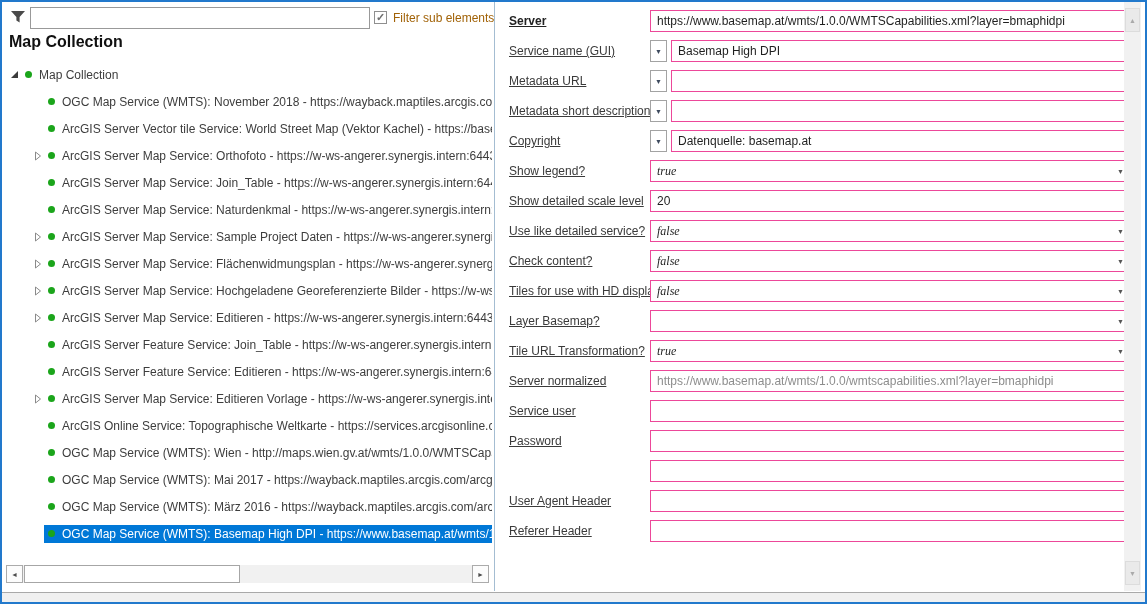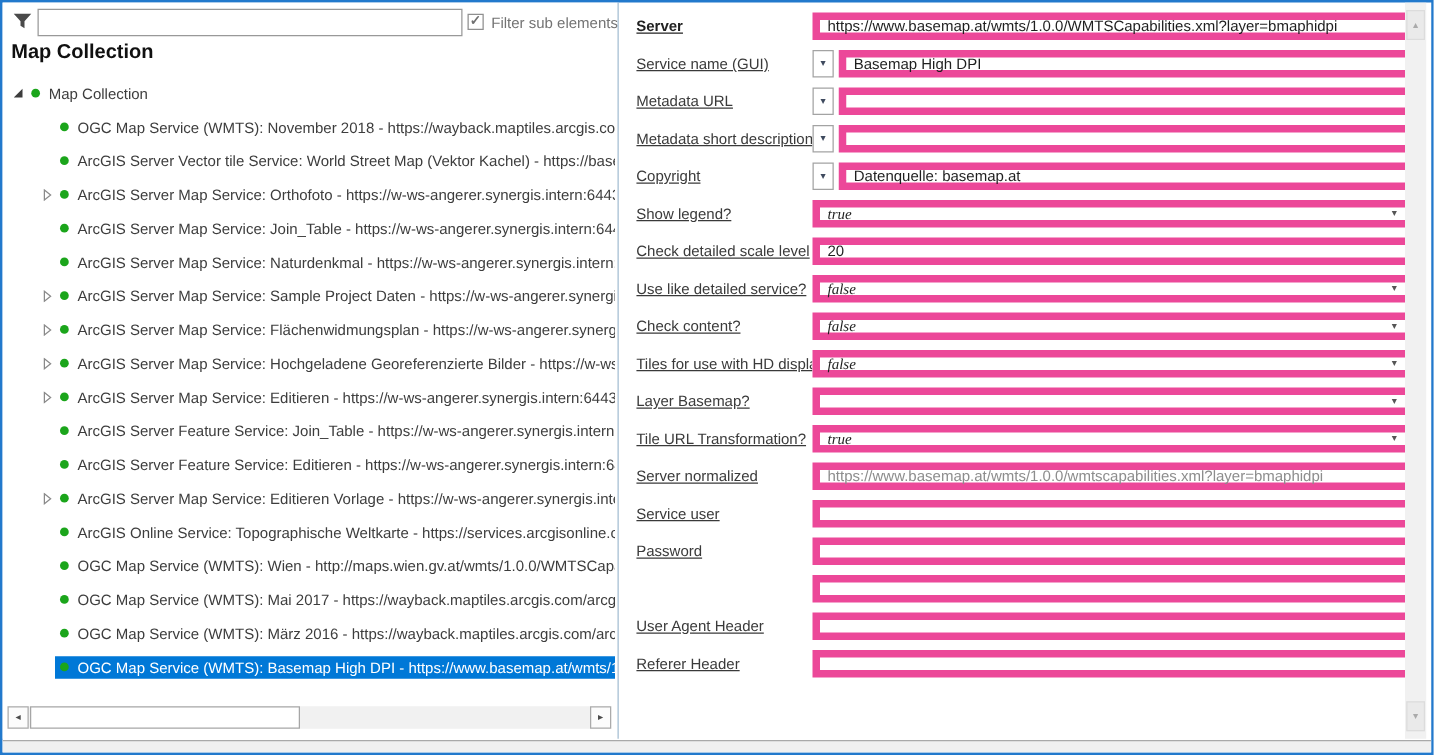--- a/index.html
+++ b/index.html
@@ -13,21 +13,21 @@
   .filter-icon{position:absolute; left:8px; top:7px;}
   .filter-input{
     position:absolute; left:28px; top:5px; width:340px; height:22px; box-sizing:border-box;
     border:1px solid #999; font-family:"Liberation Sans",sans-serif; font-size:12px; padding:0 5px; outline:none;
   }
   .cb{
     position:absolute; left:372px; top:9px; width:13px; height:13px; box-sizing:border-box;
     border:1px solid #8f8f8f; background:#fff; display:flex; align-items:center; justify-content:center;
   }
   .cb .check{font-size:11px; line-height:1; color:#707070; font-weight:bold; margin-top:-1px;}
-  .cb-label{position:absolute; left:391px; top:9px; font-size:12px; color:#737373; white-space:nowrap;}
+  .cb-label{position:absolute; left:391px; top:9px; font-size:12px; color:#a16207; white-space:nowrap;}
   .panel-title{position:absolute; left:7px; top:31px; font-size:16px; font-weight:bold; color:#101010;}
   .tree{position:absolute; left:0; top:59px; width:490px;}
   .tree-row{height:27px; display:flex; align-items:center; white-space:nowrap; overflow:hidden; cursor:default;}
   .expander{width:11px; flex:none; display:inline-flex; align-items:center; justify-content:center;}
   .lvl0 .expander{margin-left:7px;}
   .lvl1 .expander{margin-left:30px;}
   .row-body{display:inline-flex; align-items:center; padding:2px 5px 2px 4px; margin-left:1px; font-size:12px; color:#3d3d3d;}
   .dot{width:7px; height:7px; border-radius:50%; flex:none; margin-right:7px;}
   .tree-row.selected .row-body{color:#fff;}
   
@@ -39,21 +39,21 @@
   
   .splitter{position:absolute; left:492px; top:0; width:1px; height:589px; background:#a4bdd2;}
   
   .right-panel{position:absolute; left:493px; top:0; width:622px; padding:4px 0 0 14px; box-sizing:content-box;}
   .field-row{display:flex; align-items:center; height:30px;}
   .f-label{width:141px; flex:none; font-size:12px; color:#3a3a3a; white-space:nowrap; overflow:hidden;text-decoration:underline;}
   .f-label.bold{font-weight:bold; color:#222;}
   .dd-btn{width:17px; height:22px; flex:none; box-sizing:border-box; border:1px solid #a3a3a3; background:#fff;
     display:flex; align-items:center; justify-content:center; margin-right:4px; cursor:default;}
   .dd-tri{font-size:7px; color:#3e4a5e; line-height:1;}
-  .tb{flex:1; min-width:0; height:22px; box-sizing:border-box; border:6px solid #ec4899; background:#fff;
+  .tb{flex:1; min-width:0; height:22px; box-sizing:border-box; border:1px solid #ec4899; background:#fff;
     display:flex; align-items:center; padding:0 6px; font-size:12px; color:#1f1f1f;justify-content:flex-end;}
   .tb .tb-val{flex:1; white-space:nowrap; overflow:hidden;}
   .tb.combo .tb-val{font-style:italic;font-family:Liberation Serif, serif;}
   .tb.muted .tb-val{color:#8d8d8d;}
   .combo-arrow{flex:none; font-size:7px; color:#555; margin-left:4px; line-height:1;}
   
   .vscroll{position:absolute; right:4px; top:0; width:17px; height:589px; background:#f1f1f1;}
   .vs-btn{position:absolute; left:1px; width:15px; height:24px; box-sizing:border-box; background:#eaeaea;
     border:1px solid #dcdcdc; color:#aaa; font-size:7px; display:flex; align-items:center; justify-content:center;}
   .vs-up{top:6px;} .vs-down{bottom:6px;}
@@ -335,21 +335,21 @@
   </div>
       <div class="field-row">
     <label class="f-label">Show legend?</label>
 
     <div class="tb combo">
       <span class="tb-val">true</span>
       <span class="combo-arrow">▼</span>
     </div>
   </div>
       <div class="field-row">
-    <label class="f-label">Check detailed scale level</label>
+    <label class="f-label">Show detailed scale level</label>
 
     <div class="tb">
       <span class="tb-val">20</span>
 
     </div>
   </div>
       <div class="field-row">
     <label class="f-label">Use like detailed service?</label>
 
     <div class="tb combo">

